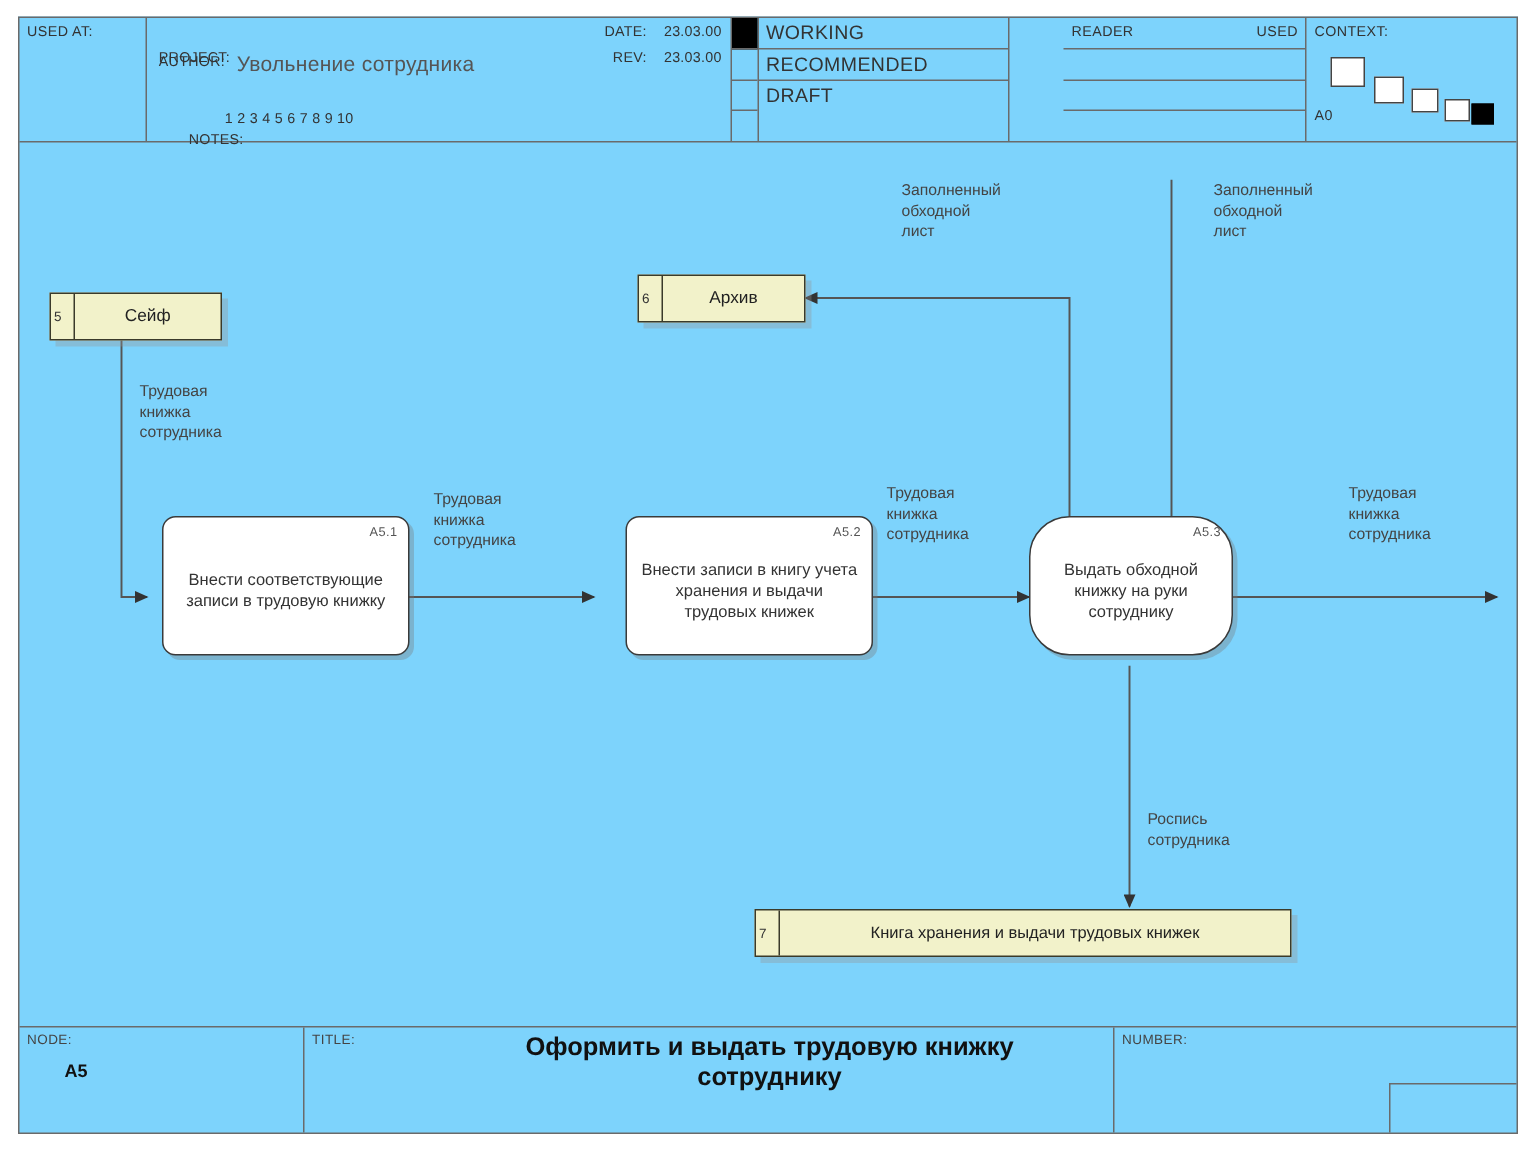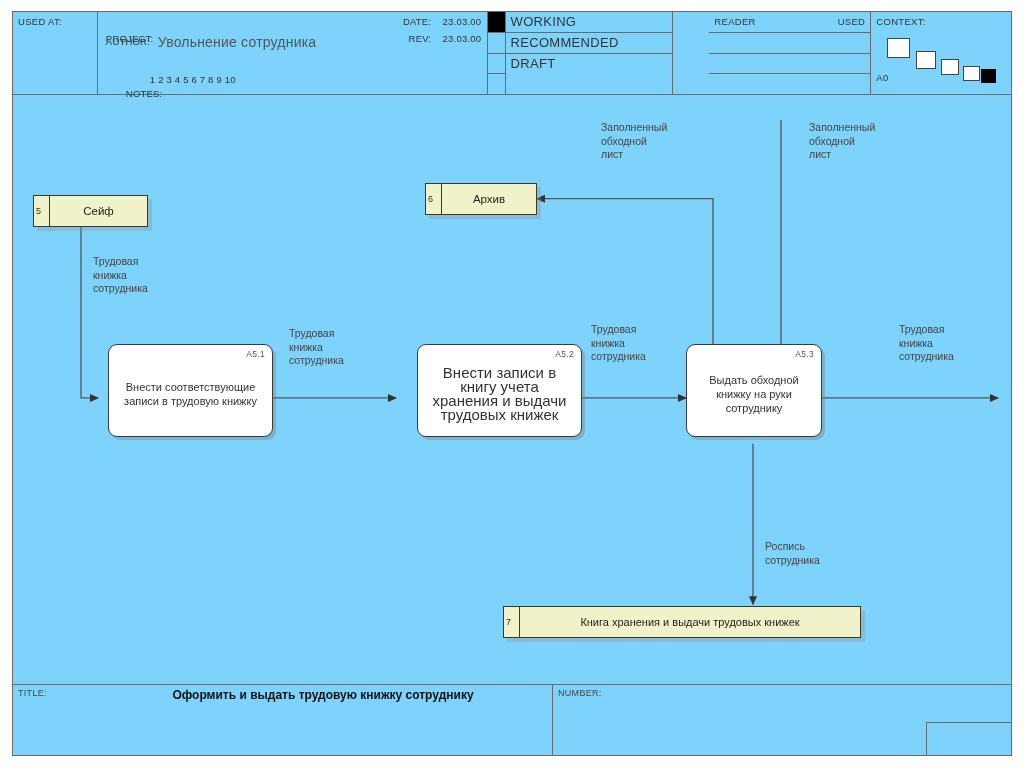--- a/index.html
+++ b/index.html
@@ -110,21 +110,21 @@
   #f-node { width: 190px; box-sizing:border-box; border-right:1px solid #6a6a6a; position:relative;}
   #f-title { width: 540px; box-sizing:border-box; border-right:1px solid #6a6a6a; position:relative;}
   #f-number { flex:1; box-sizing:border-box; position:relative;}
   .flabel { position:absolute; left:5px; top:3px; font-size:9px; color:#444; letter-spacing:.3px;}
   #node-value {
     position:absolute; left:30px; top:22px;
     font-size:12px; font-weight:bold; color:#111;
   }
   #title-value {
     position:absolute; left:100px; top:3px; width: 420px;
-    font-size:12px; font-weight:bold; color:#111; text-align:center;
+    font-size:17px; font-weight:bold; color:#111; text-align:center;
   }
   #number-box {
     position:absolute; right:0px; bottom:0px;
     width: 85px; height: 33px;
     border-left:1px solid #6a6a6a;
     border-top:1px solid #6a6a6a;
     box-sizing:border-box;
   }
 
   
@@ -308,26 +308,26 @@
       <div class="abox" id="a5-1" style="left:95px;top:249px;width:165px;height:93px;">
         <span class="acode">A5.1</span>
         <span class="atext">Внести
 соответствующие
 записи в трудовую
 книжку</span>
       </div>
 
       <div class="abox" id="a5-2" style="left:392px;top:249px;width:165px;height:93px;margin-left:12px;">
         <span class="acode">A5.2</span>
-        <span class="atext" style="font-size:15px;">Внести записи в книгу
+        <span class="atext" style="font-size:11px;">Внести записи в книгу
 учета хранения и выдачи
 трудовых книжек</span>
       </div>
 
-      <div class="abox" id="a5-3" style="left:673px;top:249px;width:136px;height:93px;">
+      <div class="abox" id="a5-3" style="left:673px;top:249px;width:136px;height:93px;border-radius:27px;">
         <span class="acode">A5.3</span>
         <span class="atext">Выдать обходной
 книжку на руки
 сотруднику</span>
       </div>
 
       <div class="alabel" style="left:80px;top:160px;">Трудовая
 книжка
 сотрудника</div>
 
@@ -349,20 +349,24 @@
 
       <div class="alabel" style="left:796px;top:26px;">Заполненный
 обходной
 лист</div>
 
       <div class="alabel" style="left:752px;top:425px;margin-top:20px;">Роспись
 сотрудника</div>
     </div>
 
     <div id="footer">
+      <div id="f-node">
+        <span class="flabel">NODE:</span>
+        <span id="node-value">A5</span>
+      </div>
       <div id="f-title">
         <span class="flabel">TITLE:</span>
         <span id="title-value">Оформить и выдать трудовую книжку сотруднику</span>
       </div>
       <div id="f-number">
         <span class="flabel">NUMBER:</span>
         <div id="number-box"></div>
       </div>
     </div>
 

